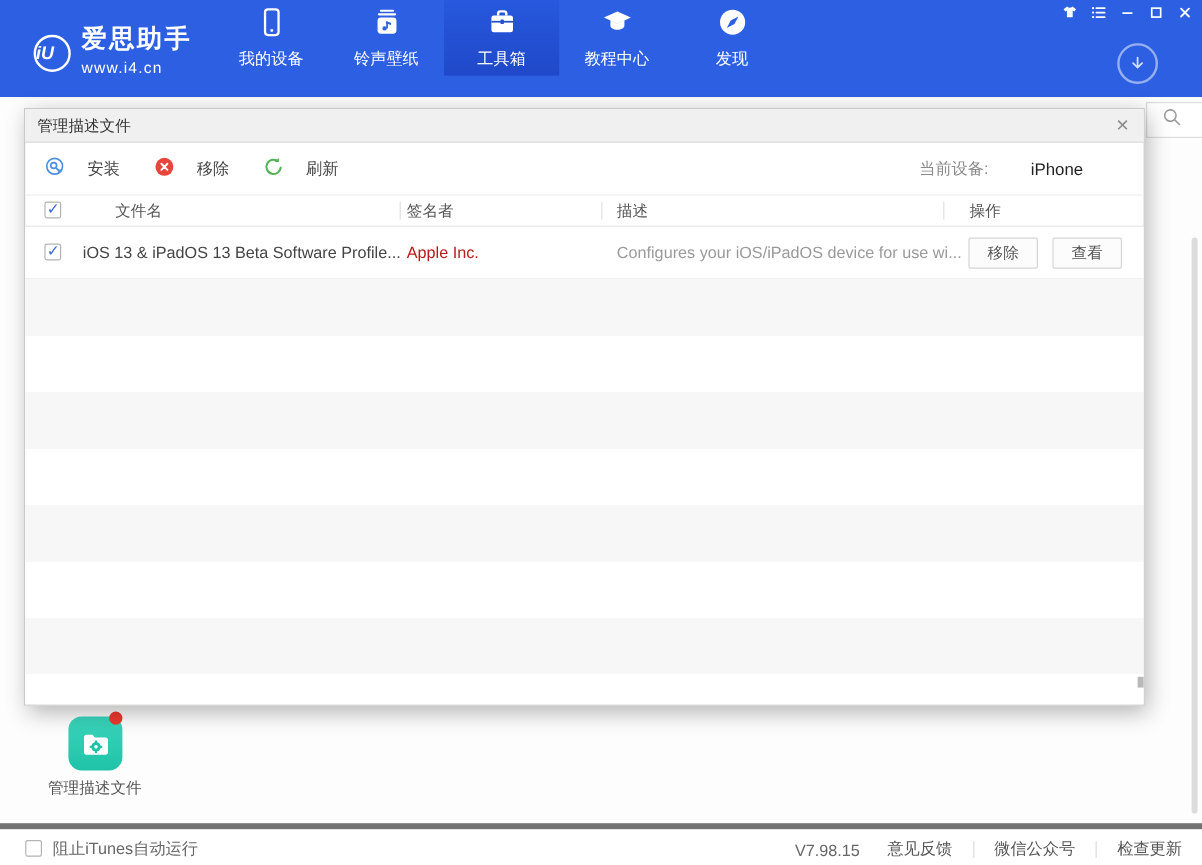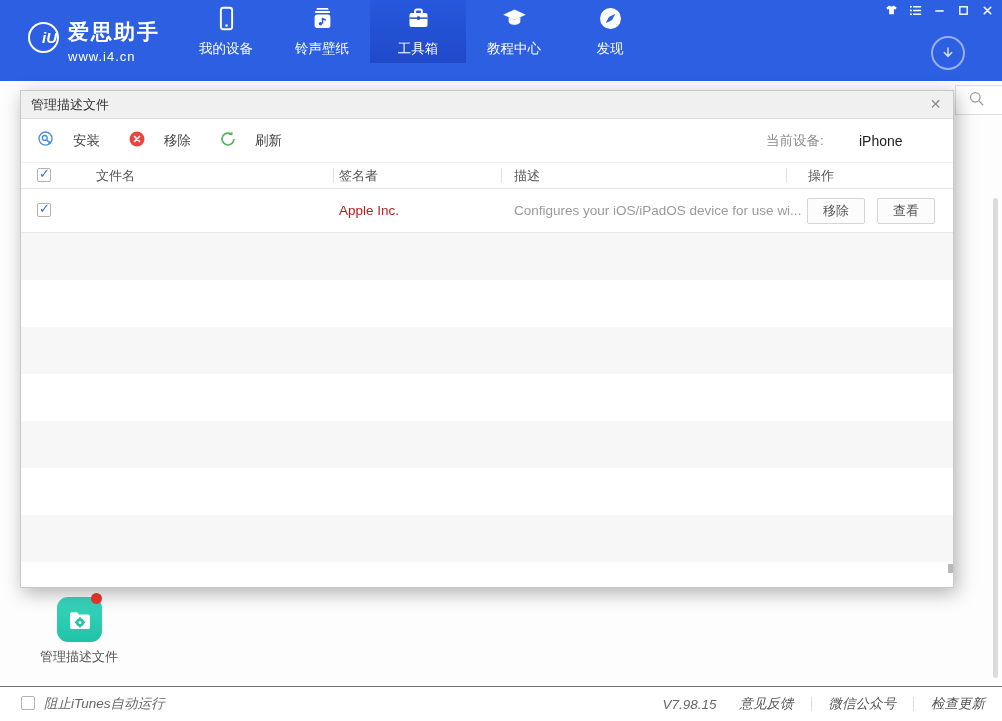--- a/index.html
+++ b/index.html
@@ -3,21 +3,21 @@
 <meta charset="utf-8">
 <style>
   * { margin:0; padding:0; box-sizing:border-box; }
   body { font-family:"Liberation Sans","DejaVu Sans",sans-serif; background:#888; }
   .screen { position:relative; width:1002px; height:721px; background:#fdfdfd; overflow:hidden; }
 
   
   .navbar { position:absolute; top:0; left:0; width:1002px; height:81px; background:#2c5fe2; }
   .logo { position:absolute; left:28px; top:18px; display:flex; gap:9px; color:#fff; }
   .logo-circle { width:31px; height:31px; border:2.5px solid #fff; border-radius:50%;
-    font-style:italic; font-weight:bold; font-size:15px; line-height:27px; text-align:right; margin-top:4px; }
+    font-style:italic; font-weight:bold; font-size:15px; line-height:27px; text-align:left; margin-top:11px; }
   .logo-brand { font-size:21px; font-weight:bold; letter-spacing:2px; }
   .logo-url { font-size:13px; margin-top:3px; letter-spacing:1px; }
 
   .nav-items { position:absolute; left:178px; top:0; height:81px; display:flex; }
   .nav-item { width:96px; height:63px; display:flex; flex-direction:column; align-items:center;
     justify-content:center; gap:8px; color:#fff; cursor:pointer; }
   .nav-item.active { background:linear-gradient(180deg,#2758dd,#2049c9); }
   .nav-item svg { width:27px; height:27px; display:block; }
   .nav-label { font-size:13.5px; }
   .accent { fill:#2c5fe2; }
@@ -79,21 +79,21 @@
 
   .checkbox { display:inline-block; width:14px; height:14px; border:1px solid #b3b3b3; border-radius:2px;
     background:#fff; position:relative; cursor:pointer; }
   .checkbox.checked::after { content:"✓"; position:absolute; left:1px; top:-3px; font-size:13px;
     font-weight:bold; color:#3a6bd8; }
   .hdr-check { position:absolute; left:16px; top:5px; }
   .row-check { position:absolute; left:16px; top:14px; }
 
   
   .statusbar { position:absolute; left:0; top:686px; width:1002px; height:35px; background:#fff;
-    border-top:1px solid #737373;font-style:italic; }
+    border-top:5px solid #737373; }
   .sb-check { position:absolute; left:21px; top:9px; }
   .sb-label { position:absolute; left:44px; top:0; line-height:34px; font-size:13.5px; color:#666; cursor:pointer; }
   .sb-right { position:absolute; right:17px; top:0; height:34px; display:flex; align-items:center; gap:17px;
     font-size:13.5px; color:#555; }
   .sb-version { color:#666; margin-right:6px; }
   .sb-sep { width:1px; height:14px; background:#ddd; }
   .sb-link { cursor:pointer; }
 </style>
 </head>
 <body>
@@ -276,20 +276,21 @@
       <span class="cell" style="left:318px">签名者</span>
       <span class="cell" style="left:493px">描述</span>
       <span class="cell" style="left:787px">操作</span>
       <span class="vsep" style="left:312px"></span>
       <span class="vsep" style="left:480px"></span>
       <span class="vsep" style="left:765px"></span>
     </div>
 
     <div class="dlg-row">
       <span class="checkbox checked row-check"></span>
+      <span class="cell c-file">iOS 13 &amp; iPadOS 13 Beta Software Profile...</span>
       <span class="cell c-signer">Apple Inc.</span>
       <span class="cell c-desc">Configures your iOS/iPadOS device for use wi...</span>
       <span class="row-btn" style="left:786px">移除</span>
       <span class="row-btn" style="left:856px">查看</span>
     </div>
 
     <div class="dlg-stripes"></div>
     <div class="dlg-grip"></div>
   </div>
   </div>

